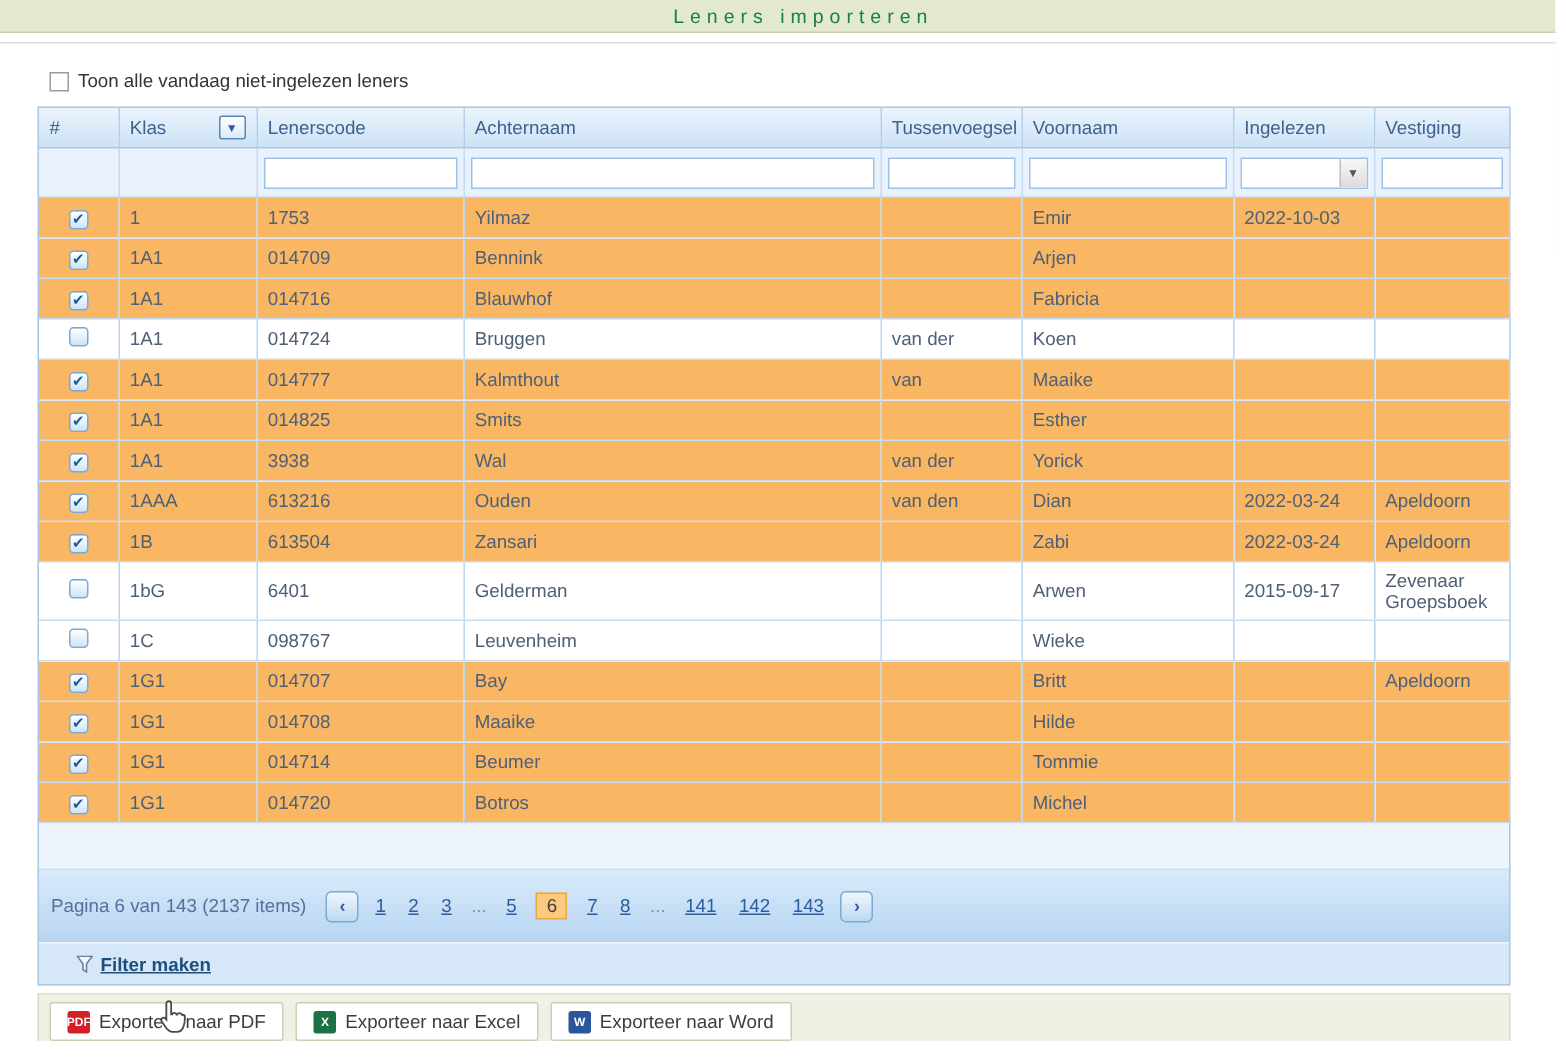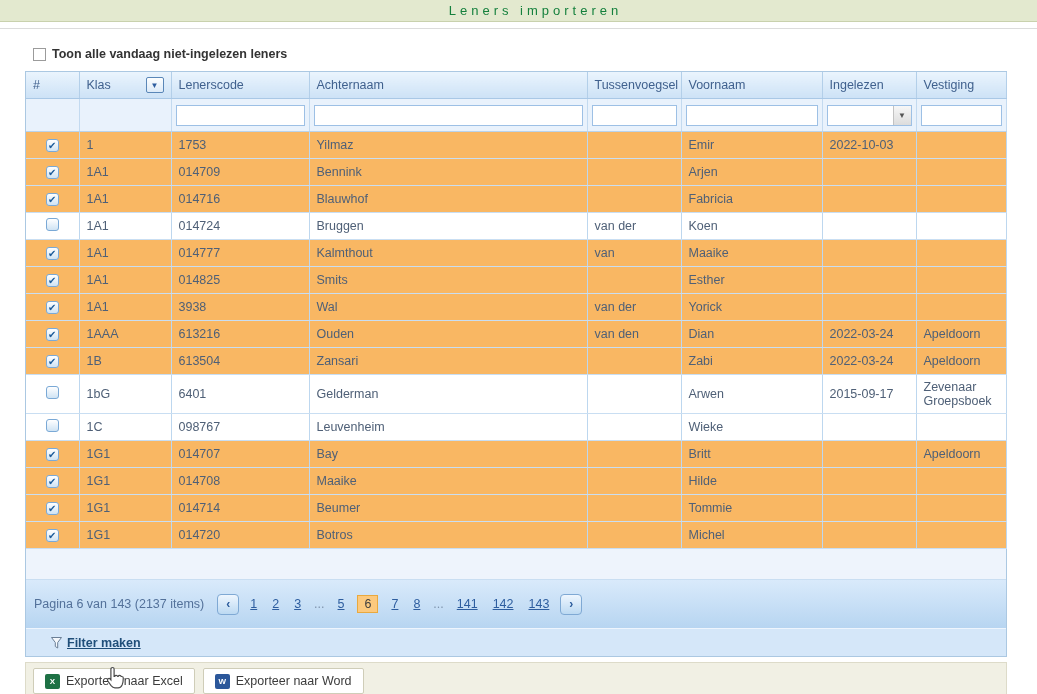--- a/index.html
+++ b/index.html
@@ -9,21 +9,21 @@
   
   .appbar { height:22px; background:#e3e9cf; border-bottom:1px solid #c9d1ad;
             display:flex; align-items:center; justify-content:center; }
   .appbar span { font-size:13px; font-weight:normal; letter-spacing:4px; color:#15803d;margin-left:34px; }
   .topline { height:7px; border-bottom:1px solid #dcdcdc; }
 
   
   .headrow { display:flex; align-items:flex-start; justify-content:space-between;
              margin:14px 30px 10px 33px; }
   .pagetitle { font-size:19px; color:#647aa1; }
-  .toggle { display:flex; align-items:center; gap:6px; margin-top:4px; font-size:12.5px; color:#333;font-weight:bold; }
+  .toggle { display:flex; align-items:center; gap:6px; margin-top:4px; font-size:12.5px; color:#333; }
   .plaincb { width:13px; height:13px; border:1px solid #9b9b9b; background:#fff; display:inline-block; }
 
   
   .grid { width:982px; margin-left:25px; border:1px solid #abc8e2; background:#eef4fc; }
   table { border-collapse:collapse; table-layout:fixed; width:980px; font-size:12.5px; }
   th { background:linear-gradient(#eaf4fd,#cde2f6); color:#40618e; font-weight:normal;
        text-align:left; padding:5px 7px; border-right:1px solid #b3cfe9; border-bottom:1px solid #a9c8e6;
        height:26px; white-space:nowrap; overflow:hidden; }
   .klas-th { display:flex; align-items:center; justify-content:space-between; }
   .colfilterbtn { width:18px; height:16px; border:1px solid #5a87b8; border-radius:2px;
@@ -321,20 +321,24 @@
   <div class="filterbar">
     <svg width="11" height="12" viewBox="0 0 11 12">
       <path d="M0.5 0.5 H10.5 L6.7 5.5 V11 L4.3 9.5 V5.5 Z" fill="#f4f8fc" stroke="#6b7f96" stroke-width="1"></path>
     </svg>
     <a>Filter maken</a>
   </div>
 </div>
 
 <div class="toolbar">
   <button class="btn">
+    <span class="ficon pdf">PDF</span>
+    <span>Exporteer naar PDF</span>
+  </button>
+  <button class="btn">
     <span class="ficon excel">X</span>
     <span>Exporteer naar Excel</span>
   </button>
   <button class="btn">
     <span class="ficon word">W</span>
     <span>Exporteer naar Word</span>
   </button>
 </div>
 
 <svg class="cursor" width="24" height="26" viewBox="0 0 24 26">

